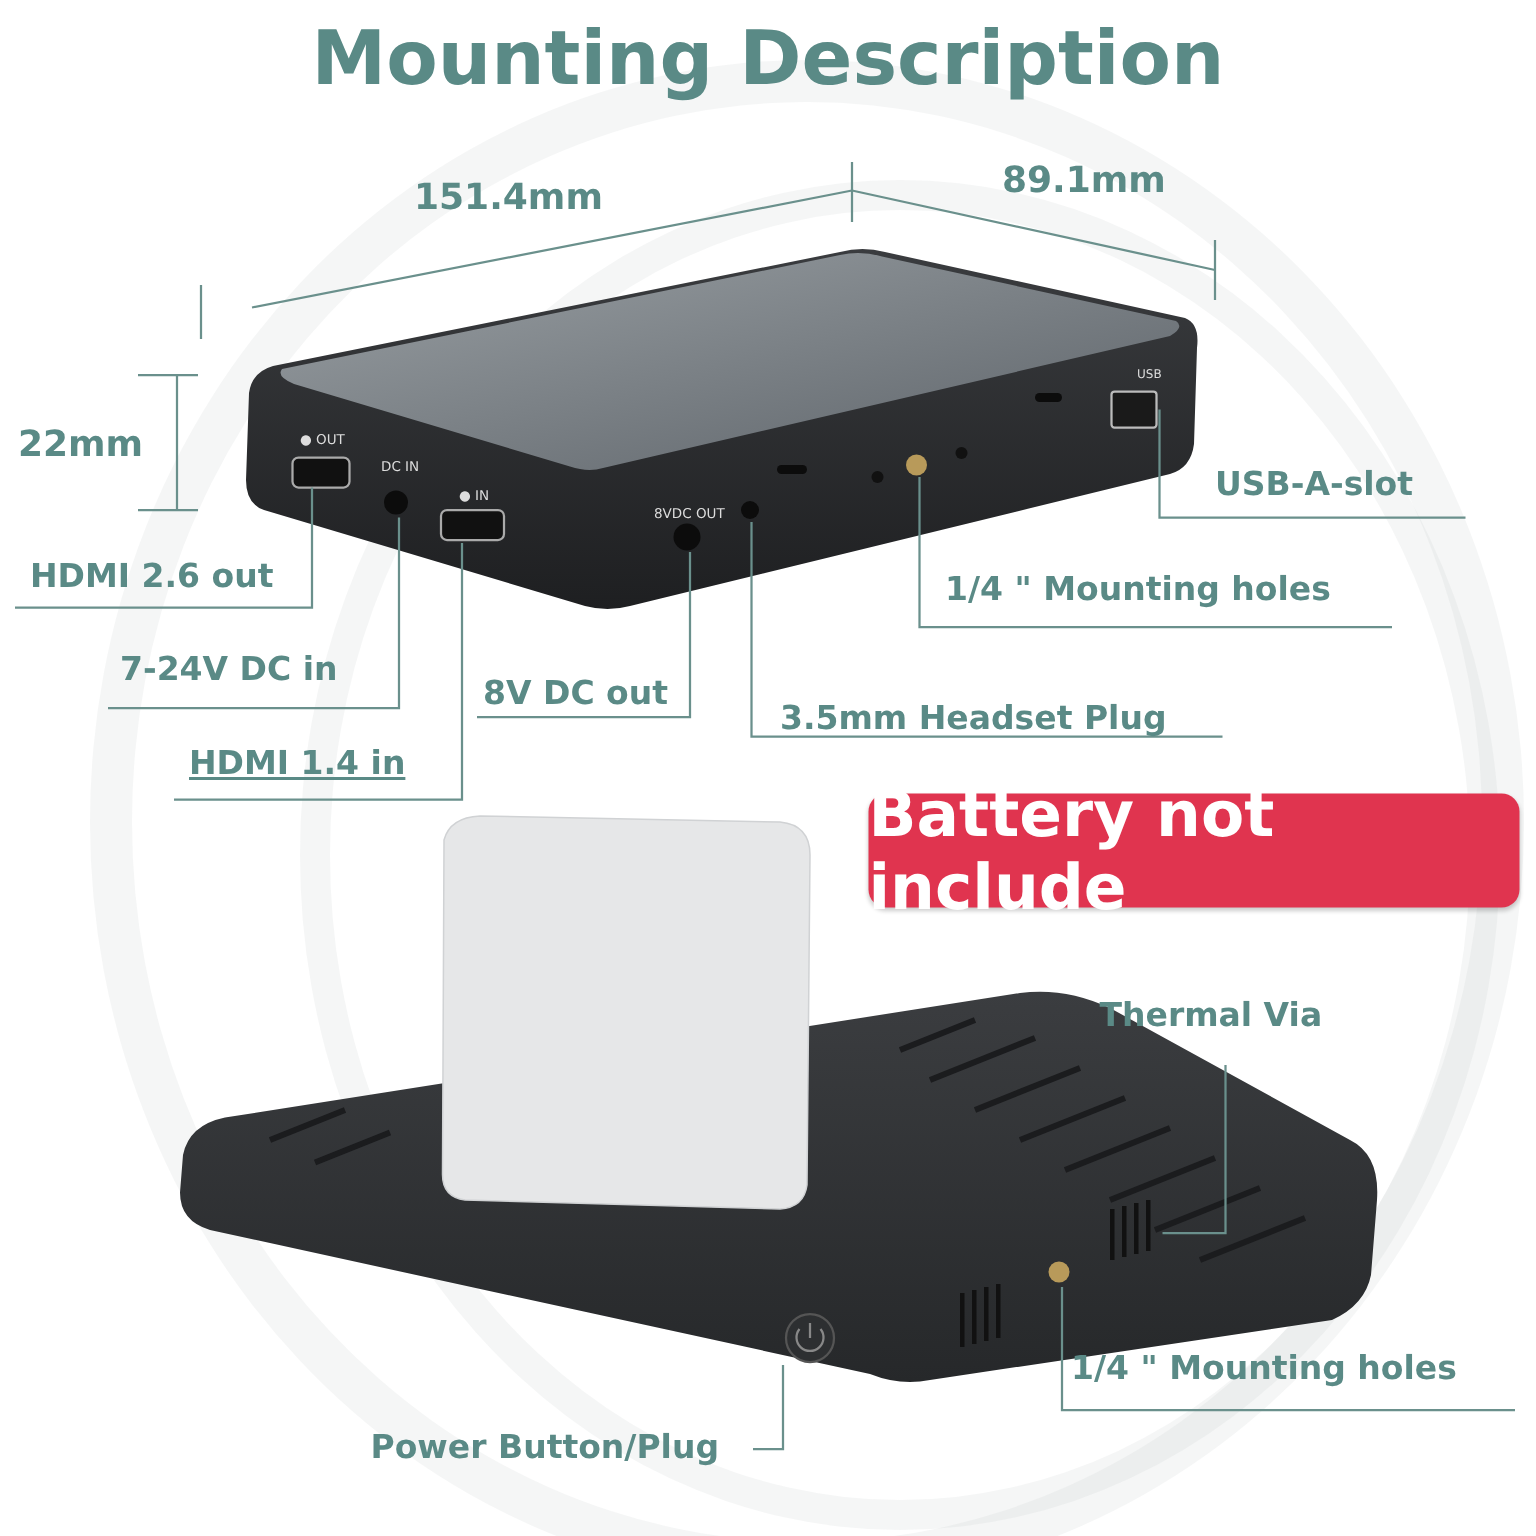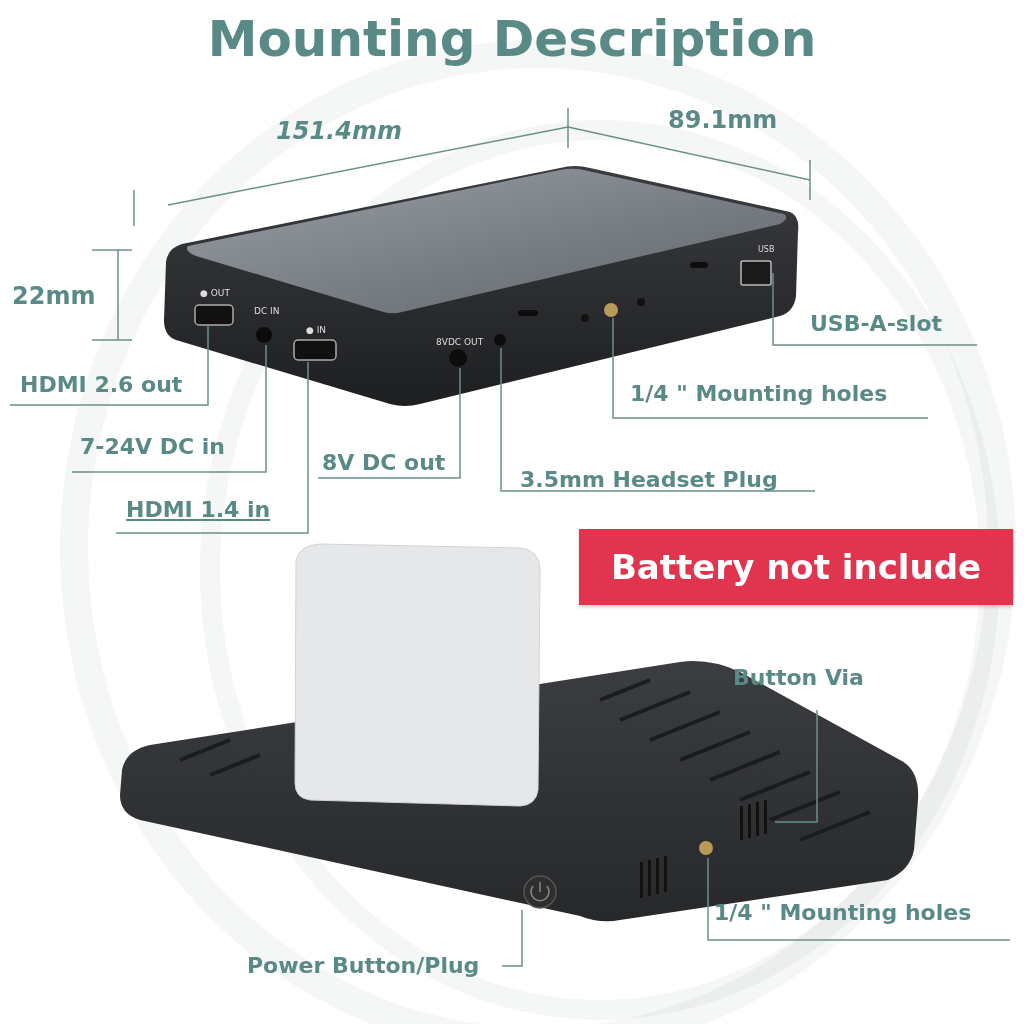--- a/index.html
+++ b/index.html
@@ -4,41 +4,41 @@
 <style>
   html,body{margin:0;padding:0;}
   body{width:1024px;height:1024px;background:#ffffff;position:relative;overflow:hidden;font-family:"DejaVu Sans",sans-serif;}
   .abs{position:absolute;}
   .title{left:0;top:10px;width:1024px;text-align:center;font-size:50px;font-weight:bold;color:#5a8a86;letter-spacing:0px;}
   .lbl{position:absolute;color:#5a8a86;font-weight:bold;white-space:nowrap;}
   .lbl-lg{font-size:24px;}
   .lbl-md{font-size:22px;}
   .watermark{position:absolute;border:28px solid rgba(200,205,205,0.18);border-radius:50%;}
   .monitor{position:absolute;}
-  .badge{position:absolute;left:579px;top:529px;width:434px;height:76px;background:#e0344f;border-radius:0;color:#fff;font-size:34px;font-weight:bold;display:flex;align-items:center;justify-content:center;box-shadow:0 2px 3px rgba(0,0,0,0.2);}
+  .badge{position:absolute;left:579px;top:529px;width:434px;height:76px;background:#e0344f;border-radius:12px;color:#fff;font-size:42px;font-weight:bold;display:flex;align-items:center;justify-content:center;box-shadow:0 2px 3px rgba(0,0,0,0.2);}
 </style>
 </head>
 <body>
 
 <div class="watermark" style="left:60px;top:40px;width:900px;height:960px;"></div>
 <div class="watermark" style="left:200px;top:120px;width:760px;height:860px;border-width:20px;"></div>
 
 <div class="abs title">Mounting Description</div>
 
 <svg class="abs" style="left:0;top:0" width="1024" height="1024">
   <line x1="168" y1="205" x2="568" y2="127" stroke="#6a908c" stroke-width="1.5"></line>
   <line x1="568" y1="108" x2="568" y2="148" stroke="#6a908c" stroke-width="1.5"></line>
   <line x1="568" y1="127" x2="810" y2="180" stroke="#6a908c" stroke-width="1.5"></line>
   <line x1="810" y1="160" x2="810" y2="200" stroke="#6a908c" stroke-width="1.5"></line>
   <line x1="134" y1="190" x2="134" y2="226" stroke="#6a908c" stroke-width="1.5"></line>
   <line x1="118" y1="250" x2="118" y2="340" stroke="#6a908c" stroke-width="1.5"></line>
   <line x1="92" y1="250" x2="132" y2="250" stroke="#6a908c" stroke-width="1.5"></line>
   <line x1="92" y1="340" x2="132" y2="340" stroke="#6a908c" stroke-width="1.5"></line>
 </svg>
-<div class="lbl lbl-lg" style="left:276px;top:117px;font-style:italic;">151.4mm</div>
+<div class="lbl lbl-lg" style="left:276px;top:117px;">151.4mm</div>
 <div class="lbl lbl-lg" style="left:668px;top:106px;">89.1mm</div>
 <div class="lbl lbl-lg" style="left:12px;top:282px;text-align:center;">22mm</div>
 
 <svg class="abs monitor" style="left:0;top:0" width="1024" height="1024">
   <defs>
     <linearGradient id="scr" x1="0" y1="0" x2="1" y2="1">
       <stop offset="0" stop-color="#9aa0a4"></stop>
       <stop offset="1" stop-color="#5c6268"></stop>
     </linearGradient>
     <linearGradient id="side" x1="0" y1="0" x2="0" y2="1">
@@ -126,15 +126,15 @@
   <line x1="540" y1="882" x2="540" y2="892" stroke="#888" stroke-width="1.5"></line>
 </svg>
 
 <svg class="abs" style="left:0;top:0" width="1024" height="1024">
   <g stroke="#6a908c" stroke-width="1.5" fill="none">
     <polyline points="817,710 817,822 775,822"></polyline>
     <polyline points="708,858 708,940 1010,940"></polyline>
     <polyline points="522,910 522,966 502,966"></polyline>
   </g>
 </svg>
-<div class="lbl lbl-md" style="left:733px;top:665px;">Button Via</div>
+<div class="lbl lbl-md" style="left:733px;top:665px;">Thermal Via</div>
 <div class="lbl lbl-md" style="left:714px;top:900px;">1/4 " Mounting holes</div>
 <div class="lbl lbl-md" style="left:247px;top:953px;">Power Button/Plug</div>
 
 </body></html>

